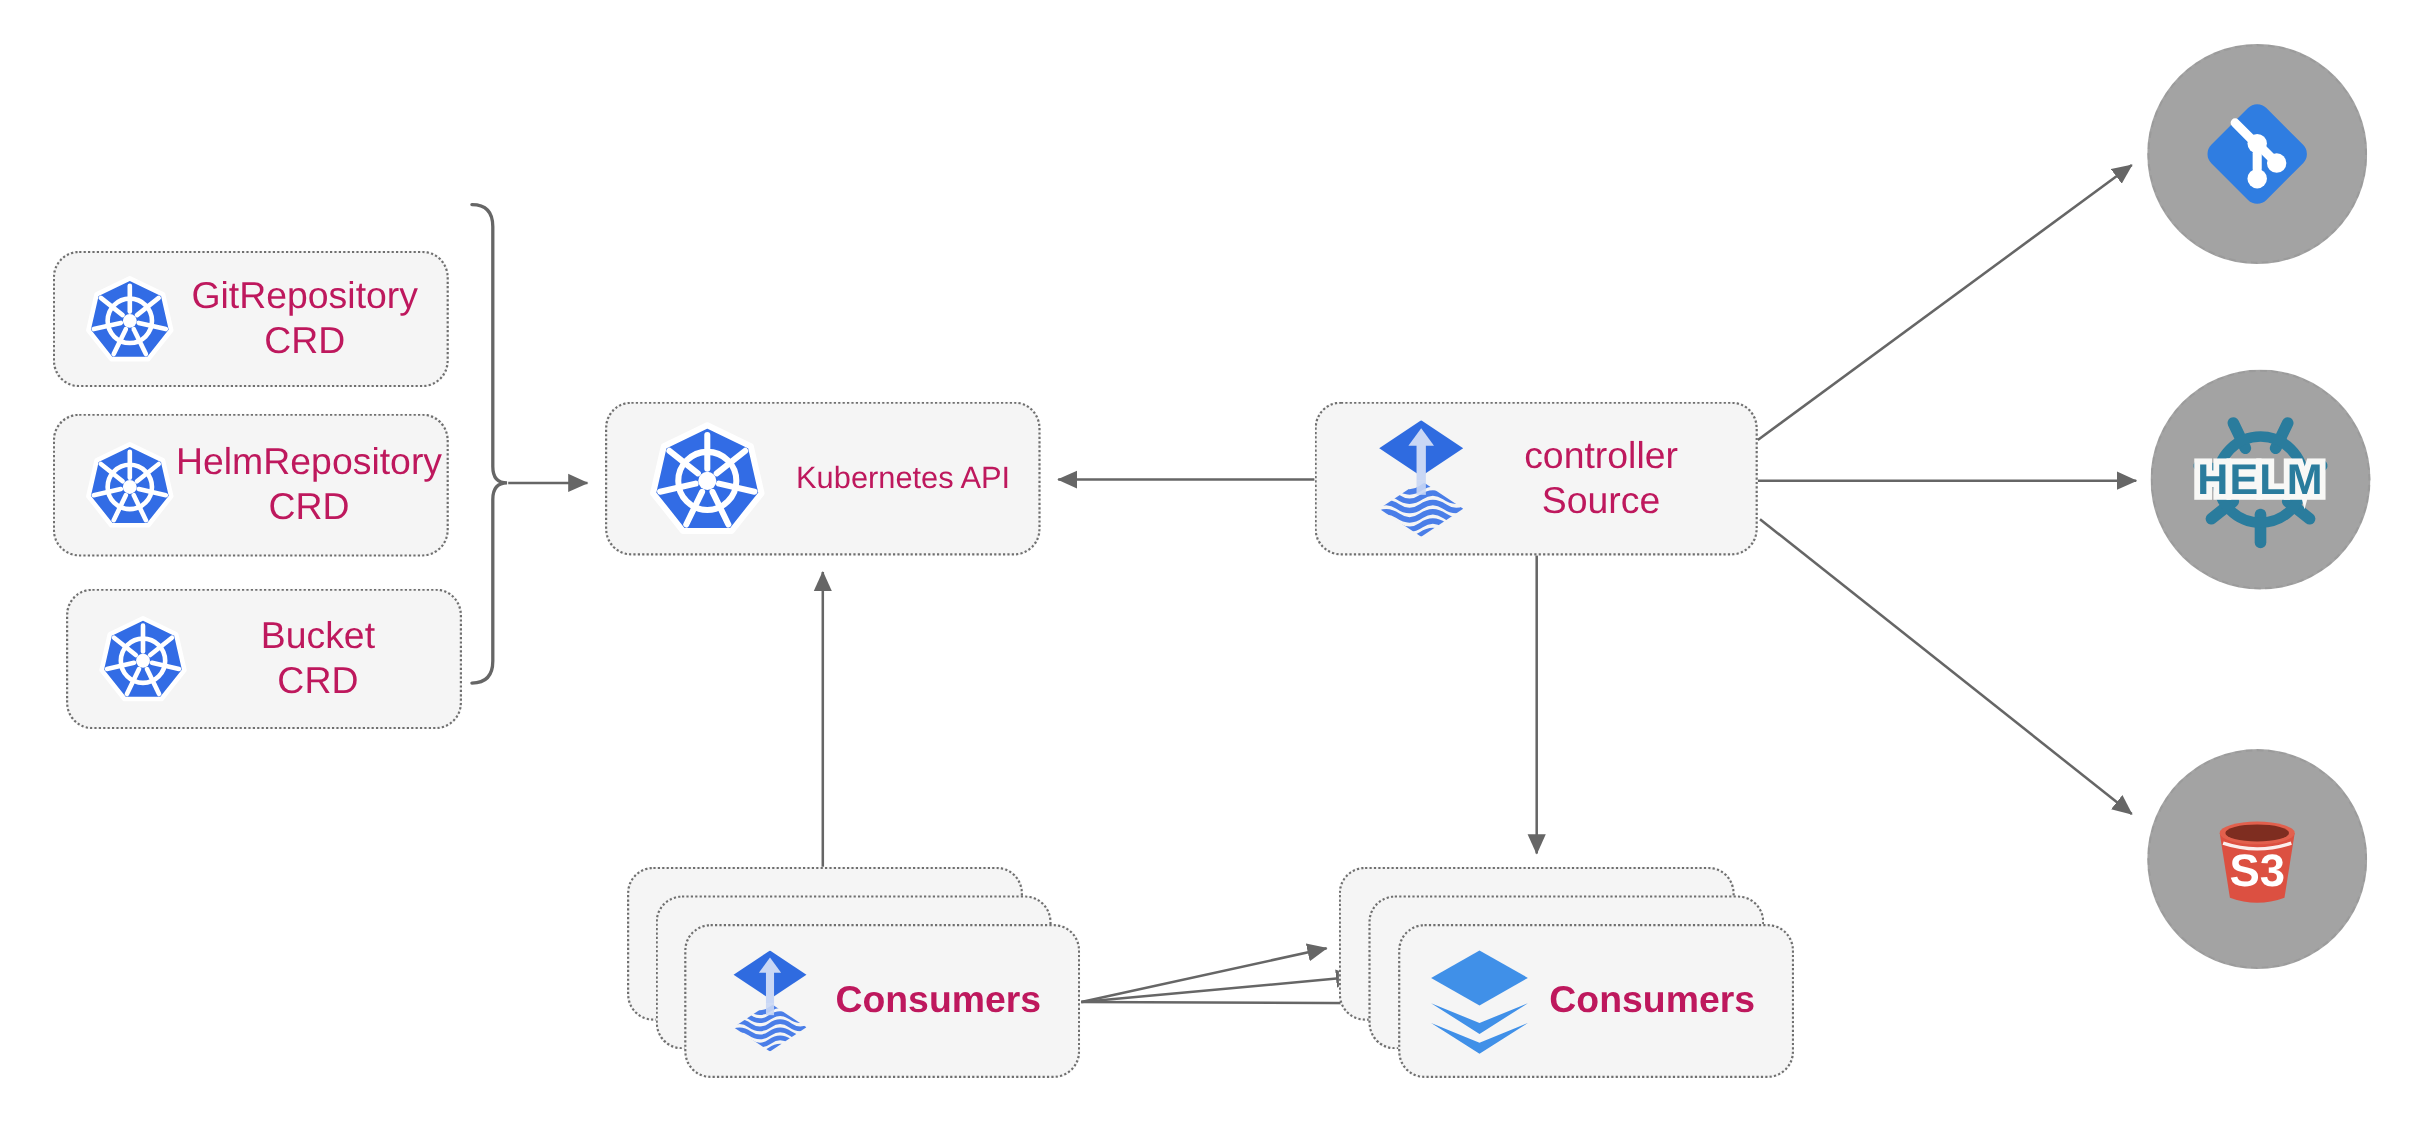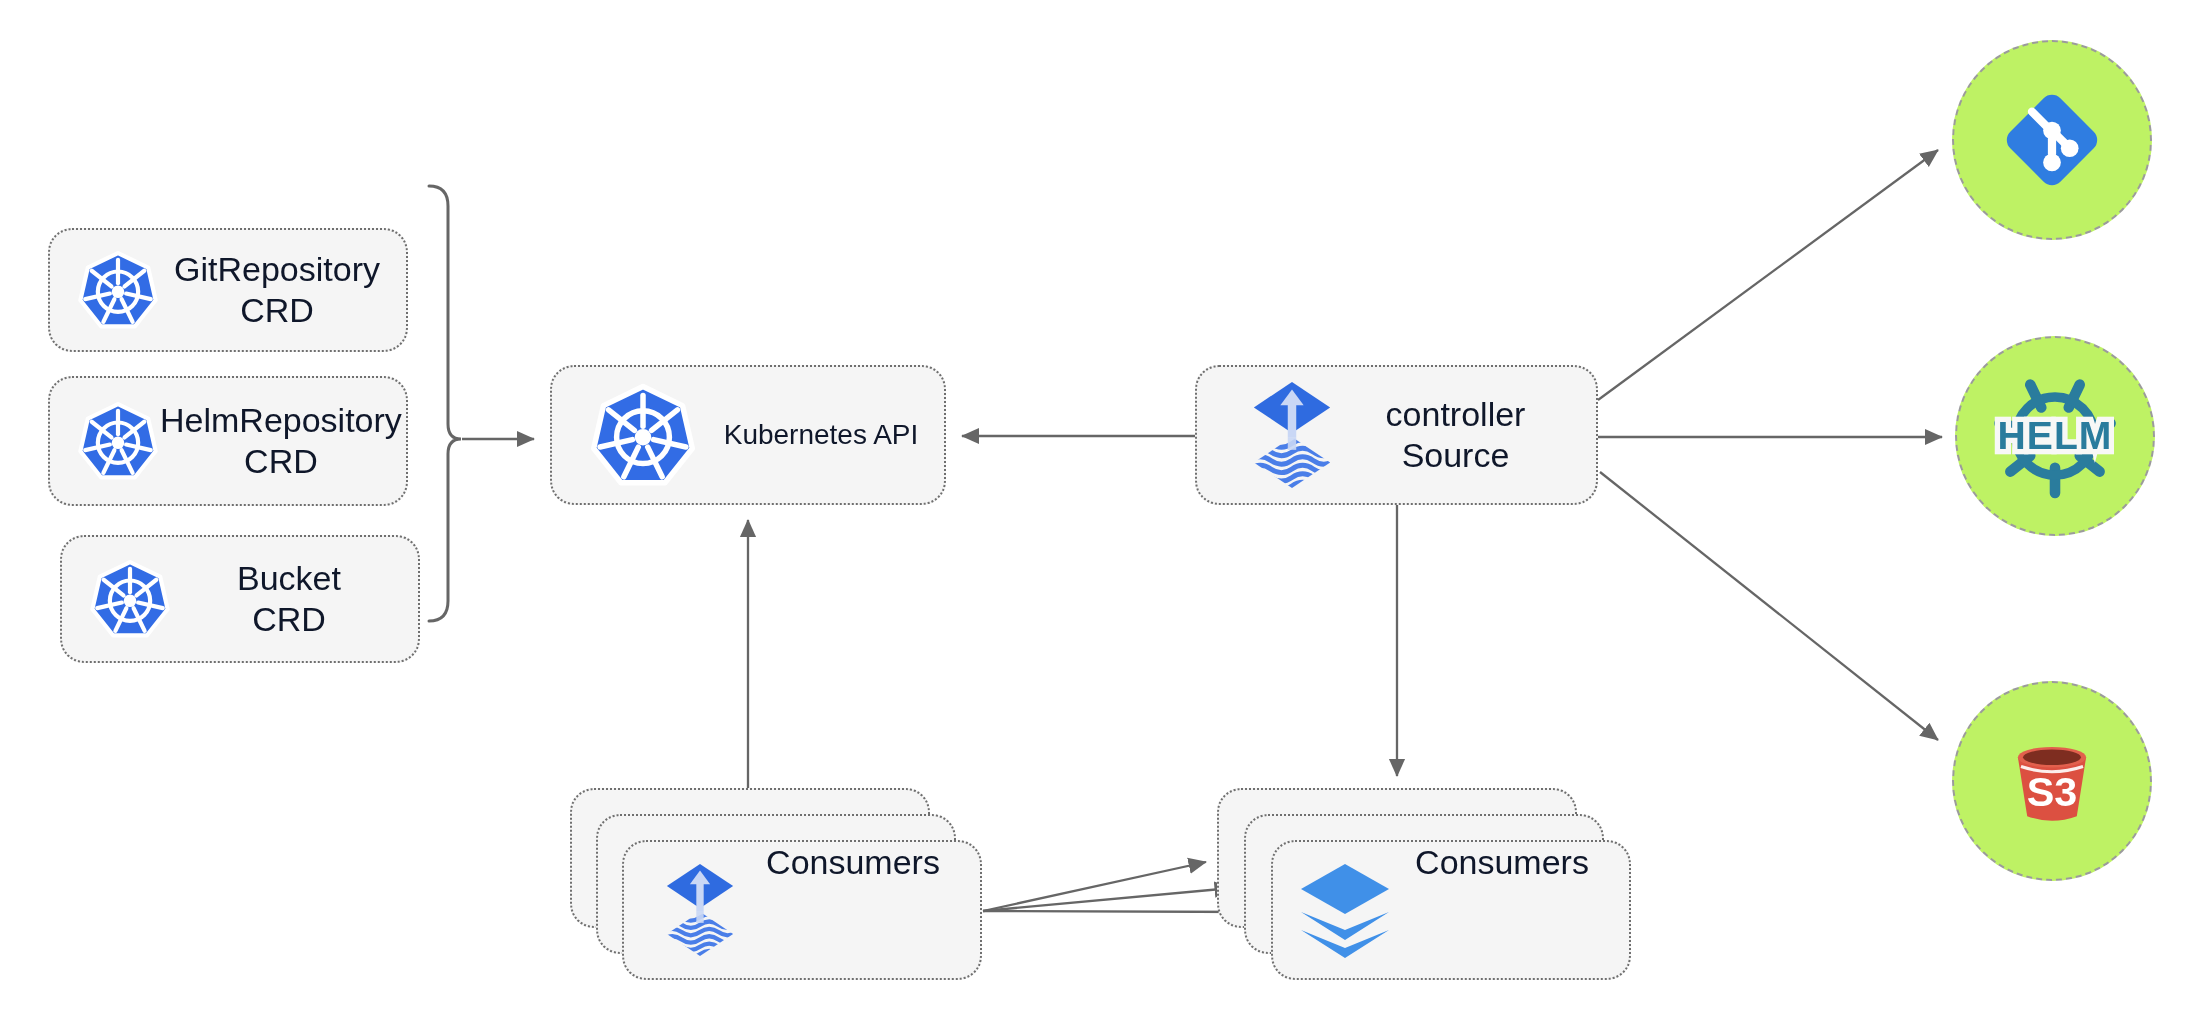--- a/index.html
+++ b/index.html
@@ -9,28 +9,28 @@
   }
   .connectors{position:absolute;left:0;top:0;width:2196px;height:1030px;}
   .node{
     position:absolute;box-sizing:border-box;background:#F5F5F5;
     border:2.5px dotted #6F6F6F;border-radius:24px;
     display:flex;align-items:center;
   }
   .stack-layer{
     position:absolute;box-sizing:border-box;width:360px;height:140px;
     background:#F5F5F5;border:2.5px dotted #6F6F6F;border-radius:24px;
-    display:flex;
+    display:flex;align-items:center;font-weight:bold;
   }
   .circle{
     position:absolute;box-sizing:border-box;width:200px;height:200px;
-    background:#bef264;border:2.5px dashed #9B9B9B;border-radius:50%;
+    background:#a3a3a3;border:2.5px dashed #9B9B9B;border-radius:50%;
     display:flex;align-items:center;justify-content:center;
   }
-  .lbl{flex:1;text-align:center;font-size:34px;line-height:1.22;color:#0f172a;}
+  .lbl{flex:1;text-align:center;font-size:34px;line-height:1.22;color:#be185d;}
   .lbl-lg{font-size:28px;}
   .icon{flex:0 0 auto;display:flex;align-items:center;justify-content:center;}
 </style>
 </head>
 <body>
 
 <div class="canvas">
 
   <svg class="connectors" viewBox="0 0 2196 1030">
     <defs>

